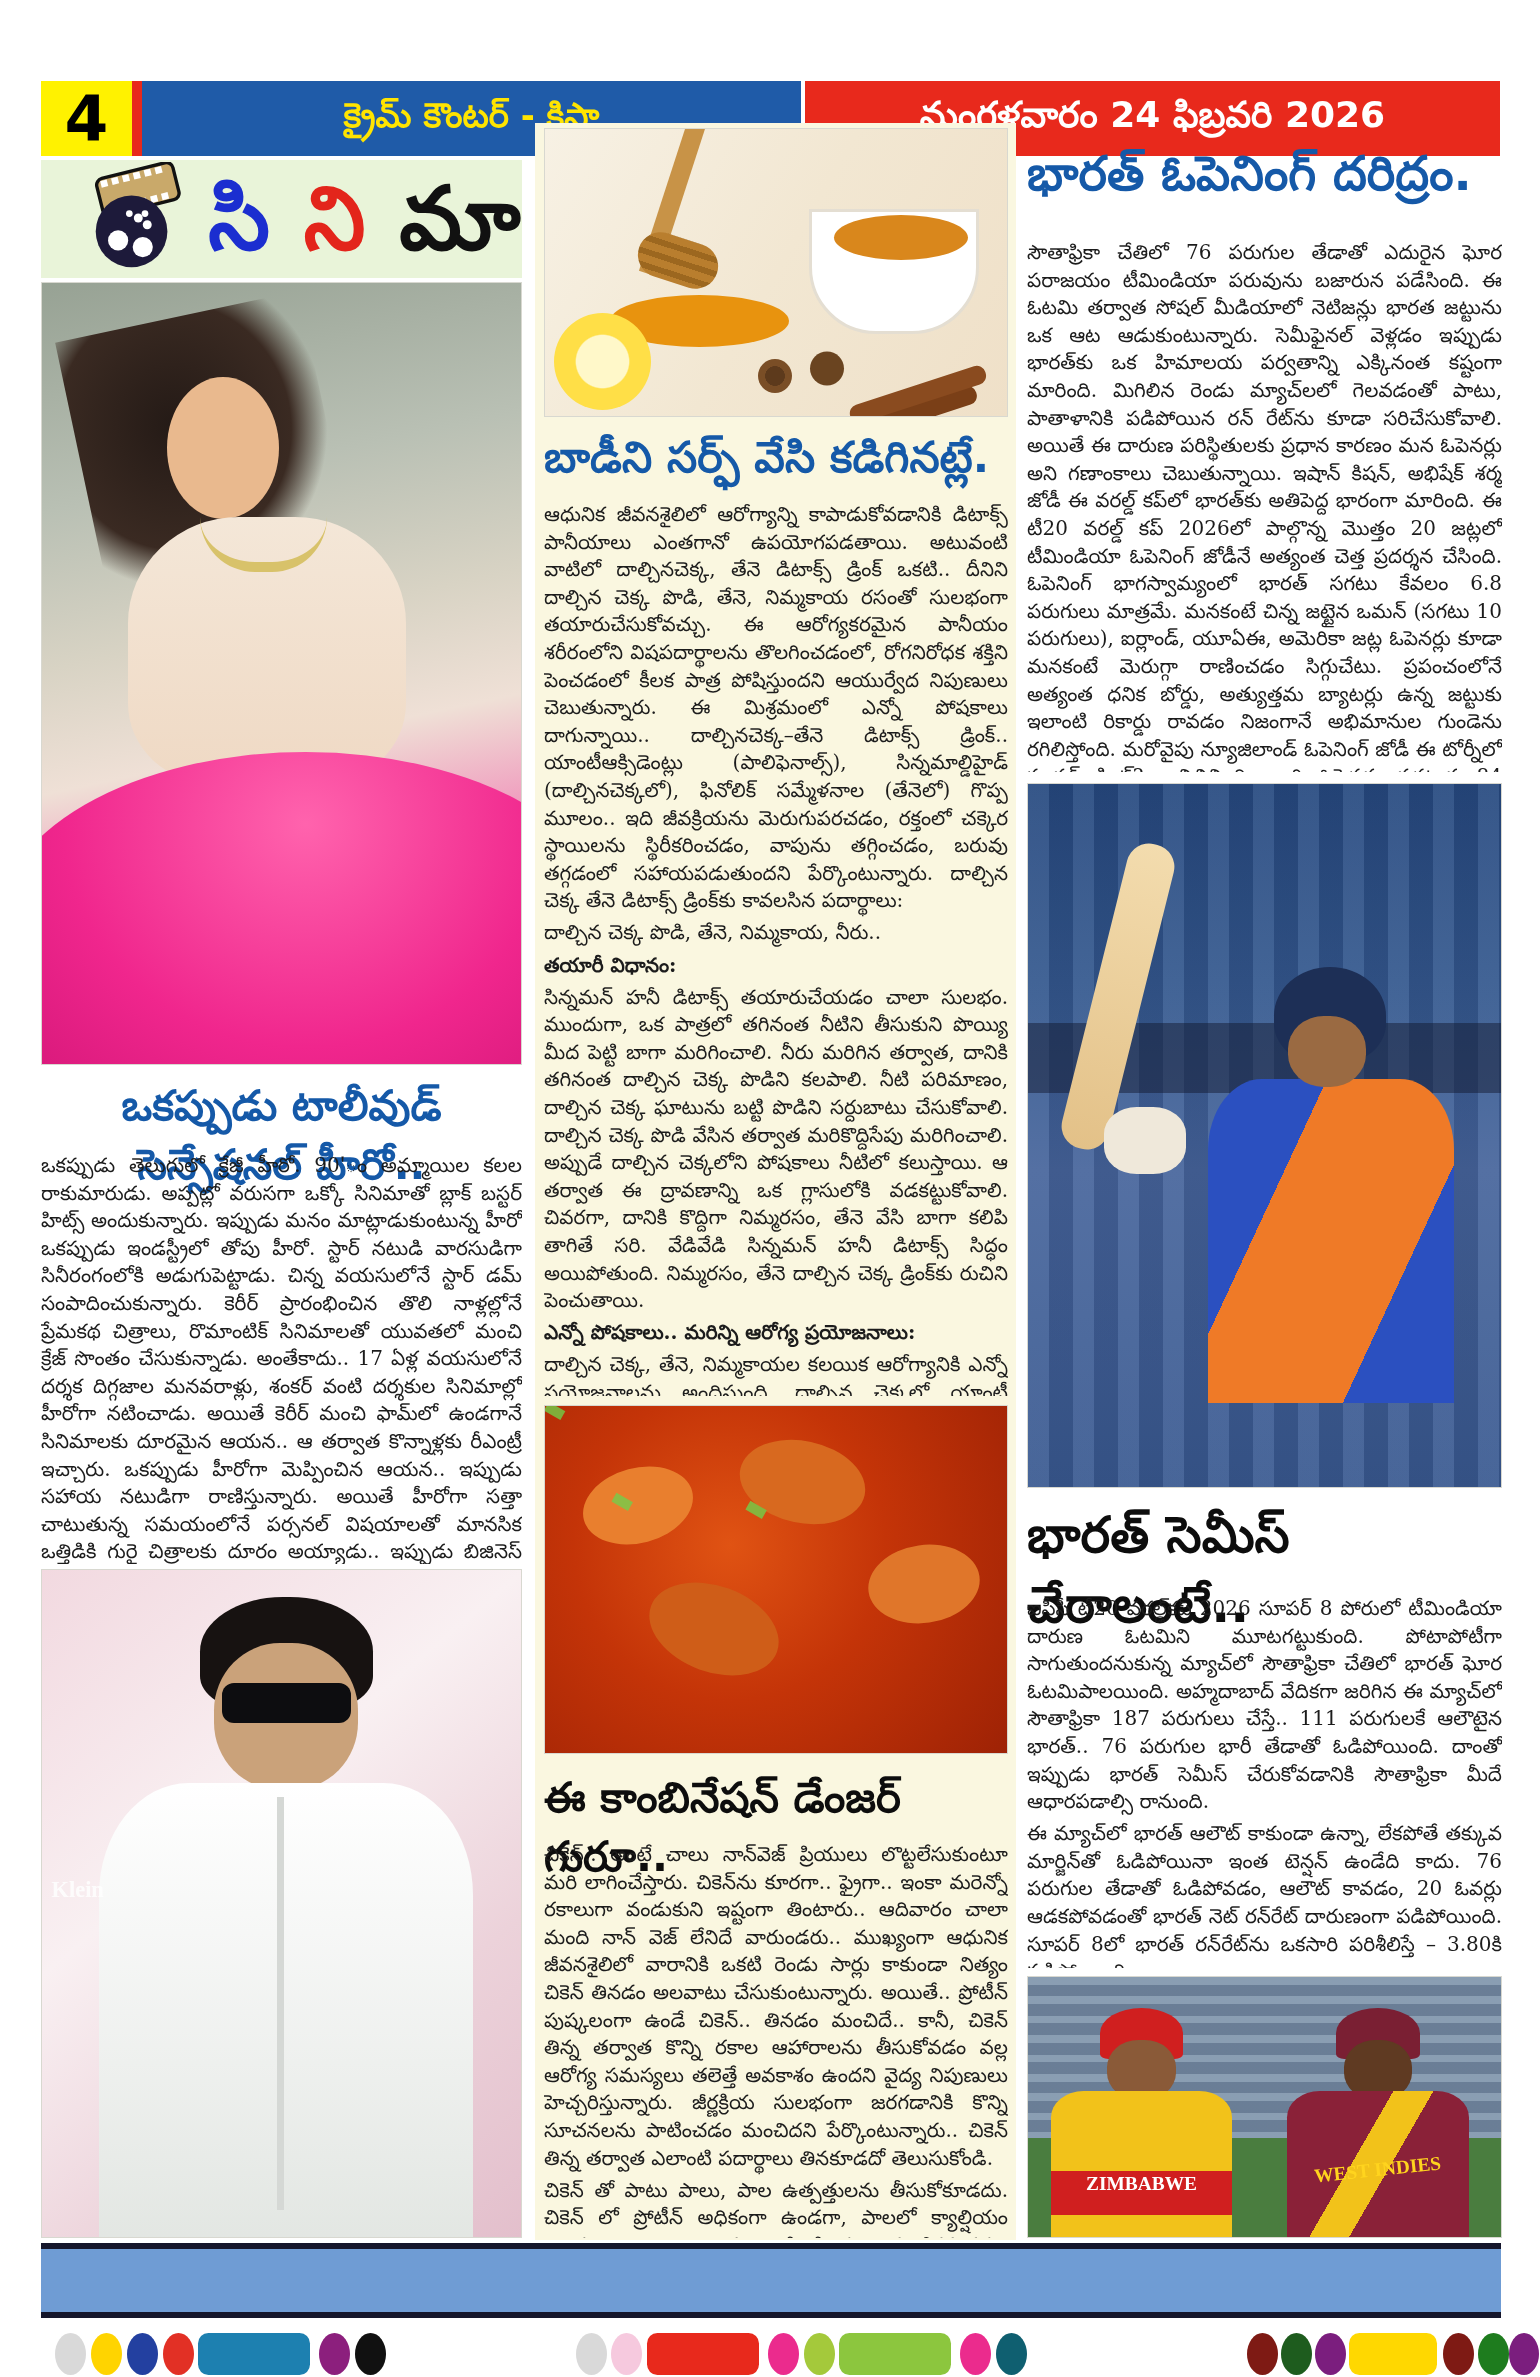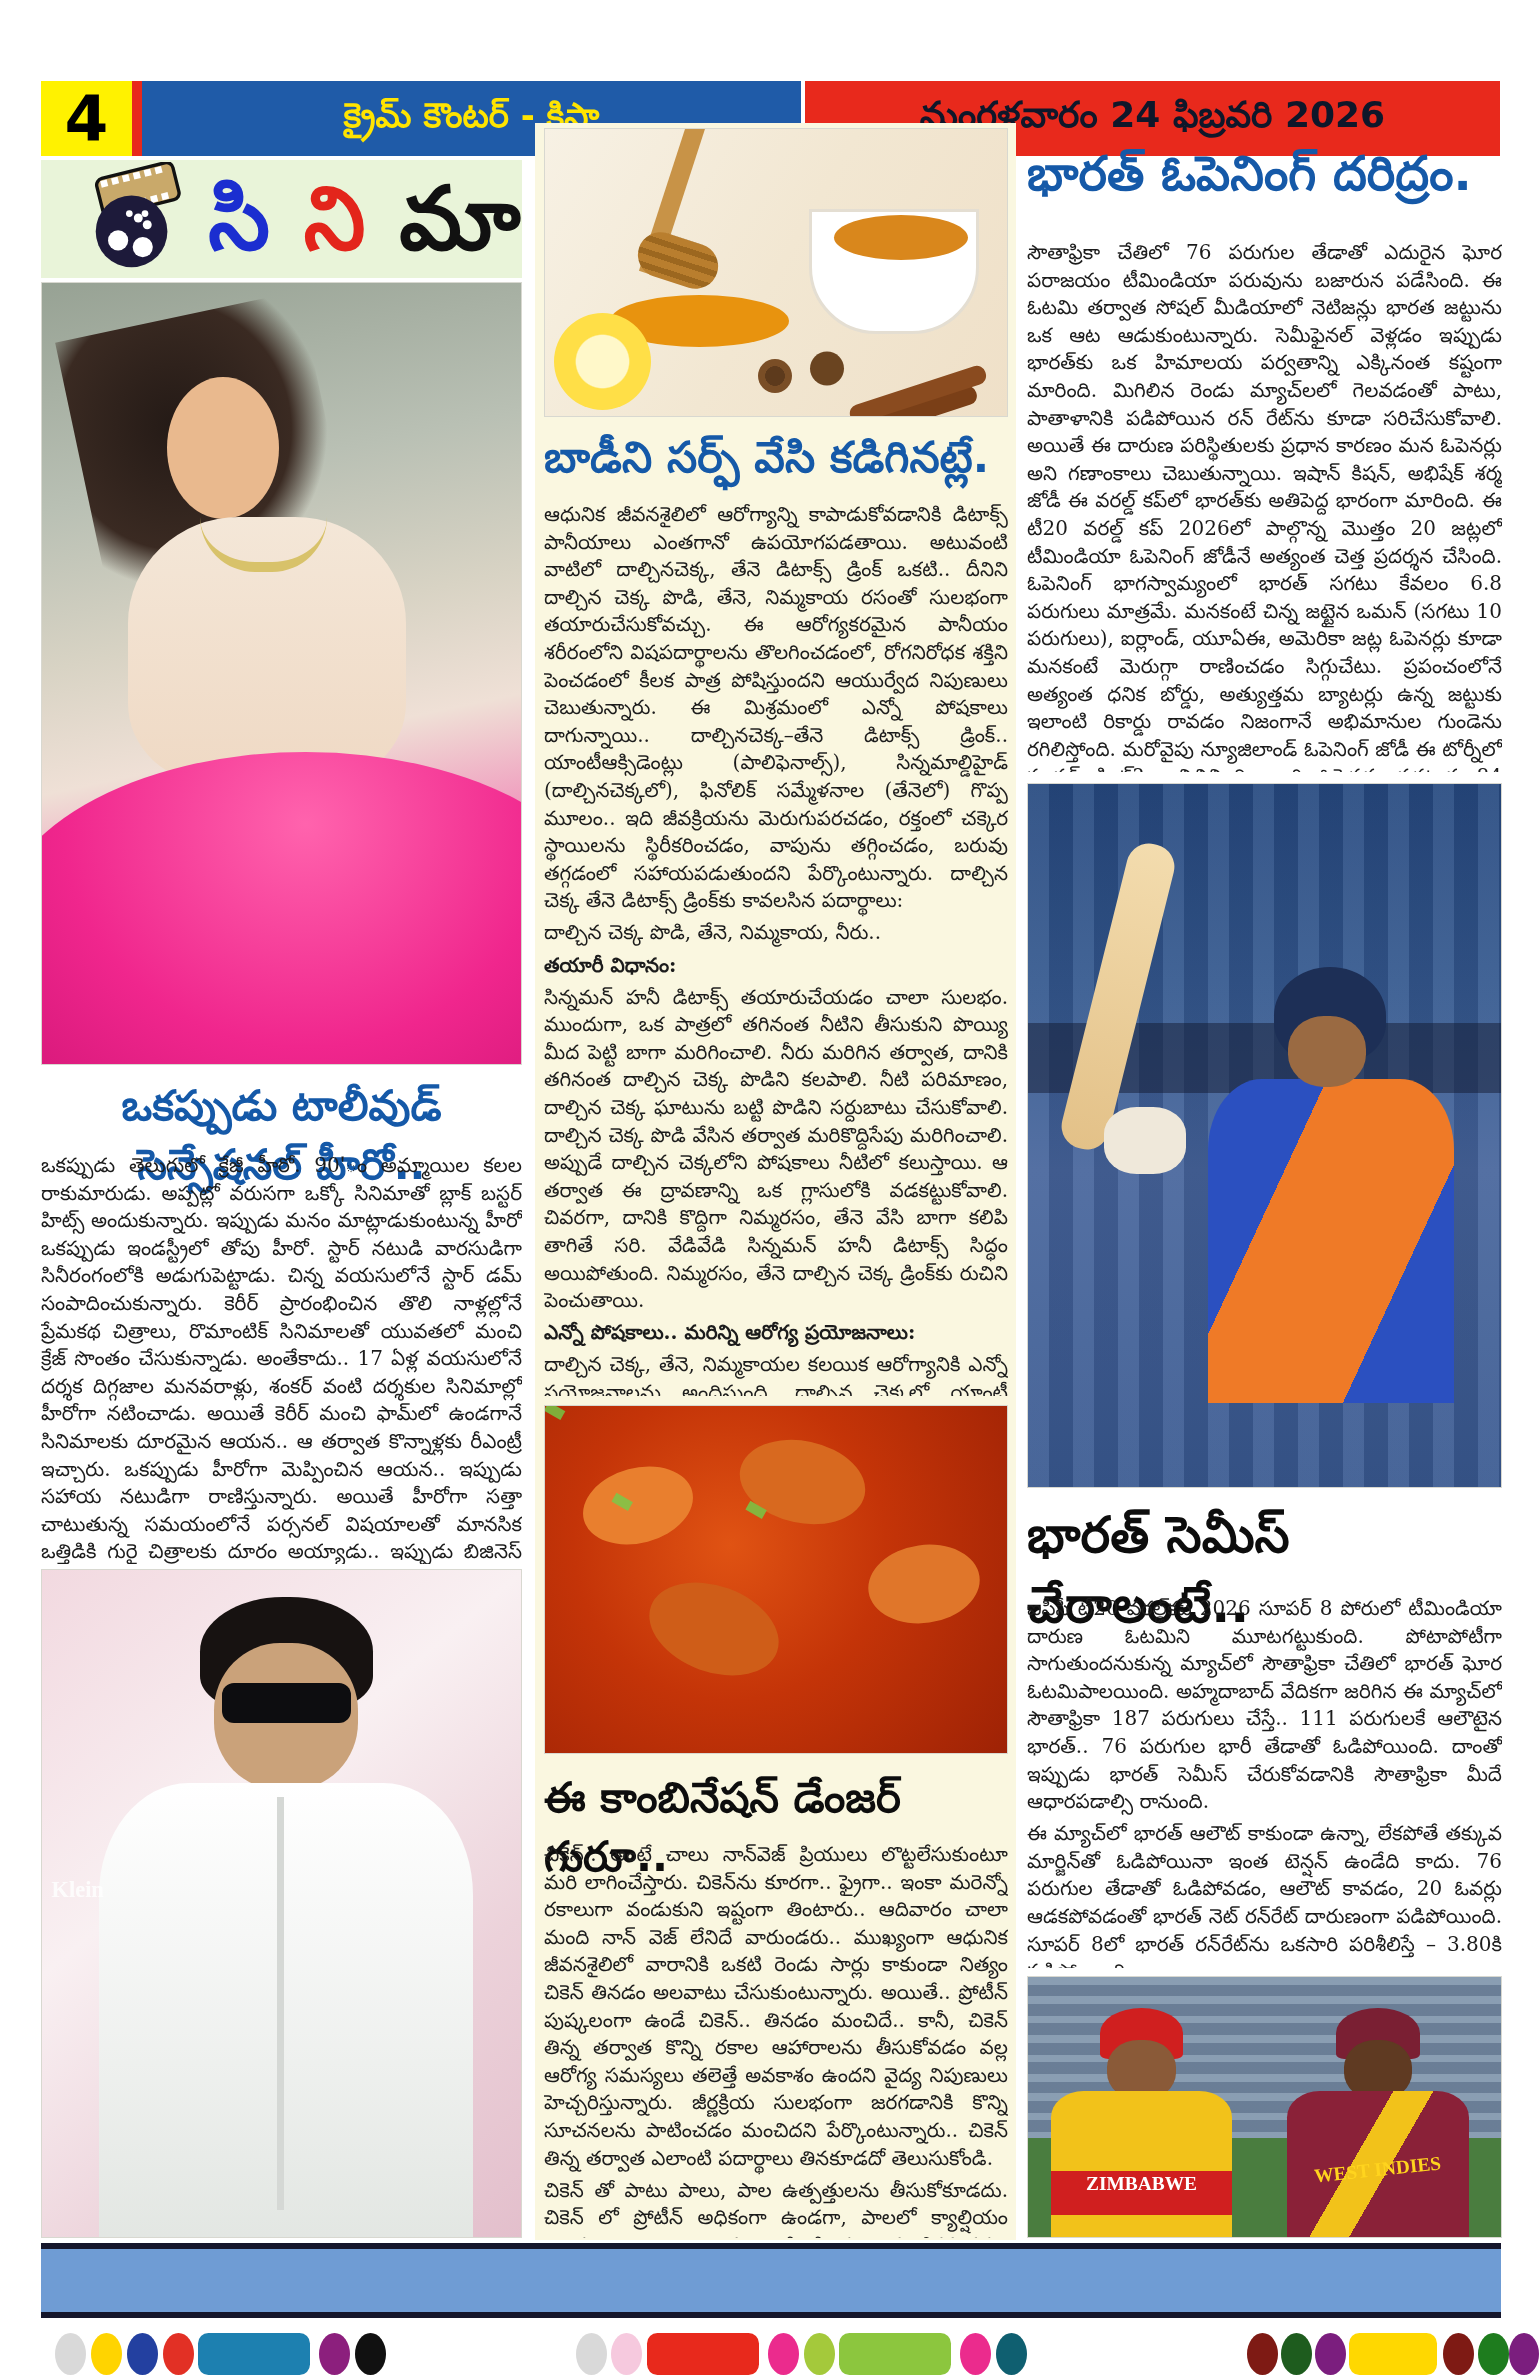--- a/index.html
+++ b/index.html
@@ -12,21 +12,21 @@
   
   .page-num{left:41px;top:81px;width:91px;height:75px;background:#fff200;
     display:flex;align-items:center;justify-content:center;
     font-size:63px;font-weight:700;color:#000;}
   .red-strip{left:132px;top:81px;width:10.4px;height:75px;background:#e8291c;}
   .band-blue{left:142px;top:81px;width:659px;height:75px;background:#1f5ba8;
     display:flex;align-items:center;justify-content:center;
     color:#ffe400;font-size:34px;font-weight:700;}
   .band-red{left:805px;top:81px;width:695px;height:75px;background:#e8291c;
     display:flex;align-items:center;justify-content:center;
-    color:#0f172a;font-size:36px;font-weight:700;}
+    color:#ffffff;font-size:36px;font-weight:700;}
 
   
   .logo-box{left:41px;top:160px;width:481px;height:118px;background:#e9f4d9;
     display:flex;align-items:center;gap:7.5px;padding-left:6px;box-sizing:border-box;}
   .logo-text{font-size:88px;font-weight:700;line-height:1;letter-spacing:1.5px;}
 
   
   .headline-blue{color:#1559a8;font-weight:700;}
   .headline-black{color:#0d0d0d;font-weight:700;}
   .bodytext{font-family:"DejaVu Serif",serif;color:#1c1c1c;font-size:20px;

